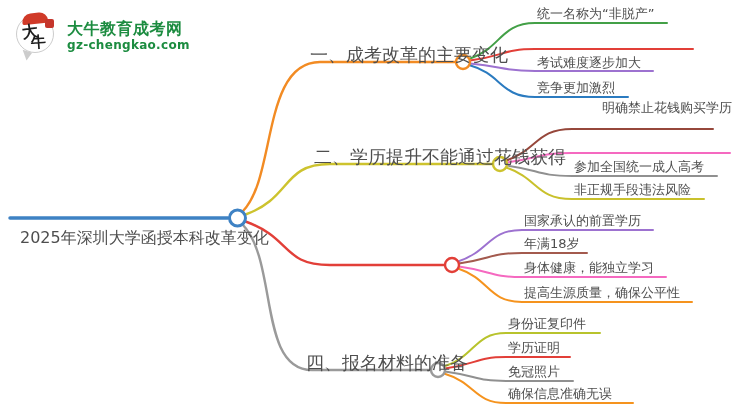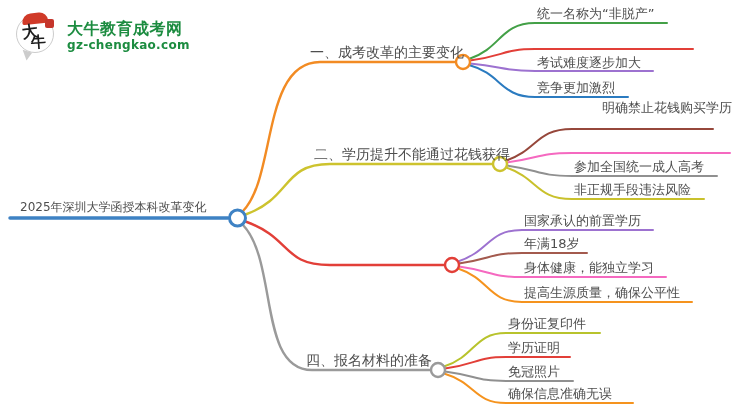--- a/index.html
+++ b/index.html
@@ -19,22 +19,22 @@
   .logo-cap{position:absolute;left:8px;top:3px;width:26px;height:11px;background:#d03a28;border-radius:12px 12px 3px 3px;transform:rotate(-6deg);}
   .logo-char-a{position:absolute;left:8px;top:12px;font-size:16px;font-weight:bold;color:#1d1d1d;transform:rotate(-8deg);}
   .logo-char-b{position:absolute;left:17px;top:23px;font-size:15px;font-weight:bold;color:#1d1d1d;transform:rotate(-4deg);}
   .logo-seal{position:absolute;left:31px;top:9px;width:9px;height:9px;background:#c5352b;border-radius:2px;}
   .logo-text{display:flex;flex-direction:column;margin-top:9px;}
   .logo-title{font-size:16px;font-weight:bold;color:#1c8c40;letter-spacing:.5px;line-height:1.25;white-space:nowrap;}
   .logo-domain{font-size:12px;font-weight:bold;color:#1c8c40;letter-spacing:.3px;line-height:1.15;white-space:nowrap;}
 
   
   .lbl{position:absolute;color:#4e4e4e;white-space:nowrap;line-height:1.2;cursor:default;}
-  .lbl-root{font-size:12px;}
-  .lbl-branch{font-size:14px;}
+  .lbl-root{font-size:16px;margin-top:28px;}
+  .lbl-branch{font-size:18px;}
   .lbl-sub{font-size:13px;}
 </style>
 </head>
 <body>
 
 <div class="stage">
 
   <svg class="map-svg" width="750" height="410" viewBox="0 0 750 410">
     <g fill="none" stroke-linecap="round" stroke-linejoin="round">
 

